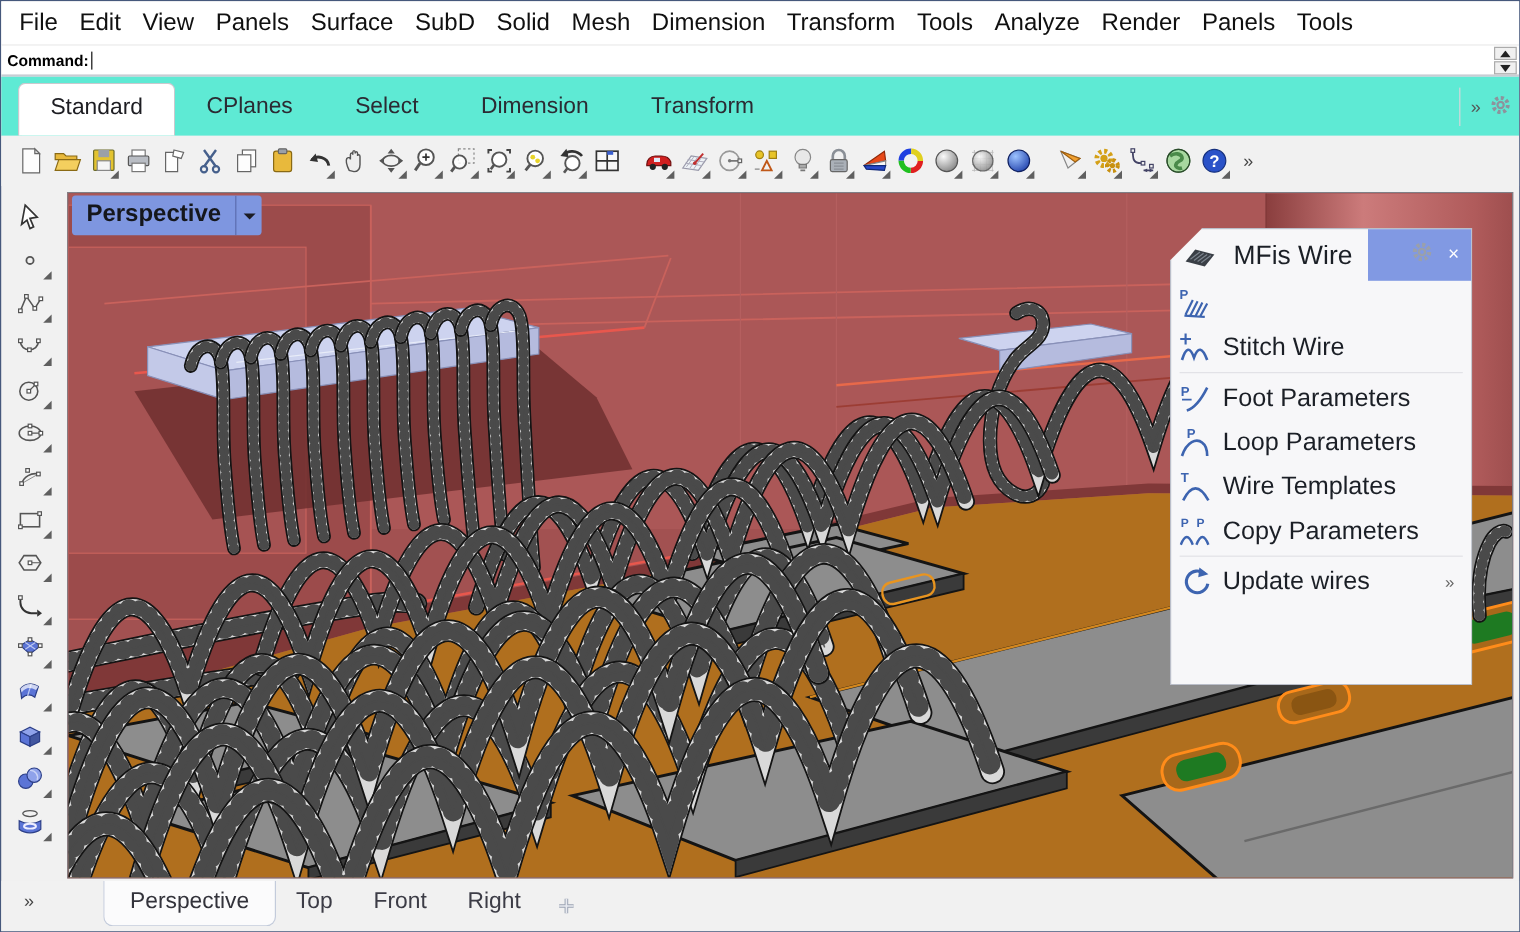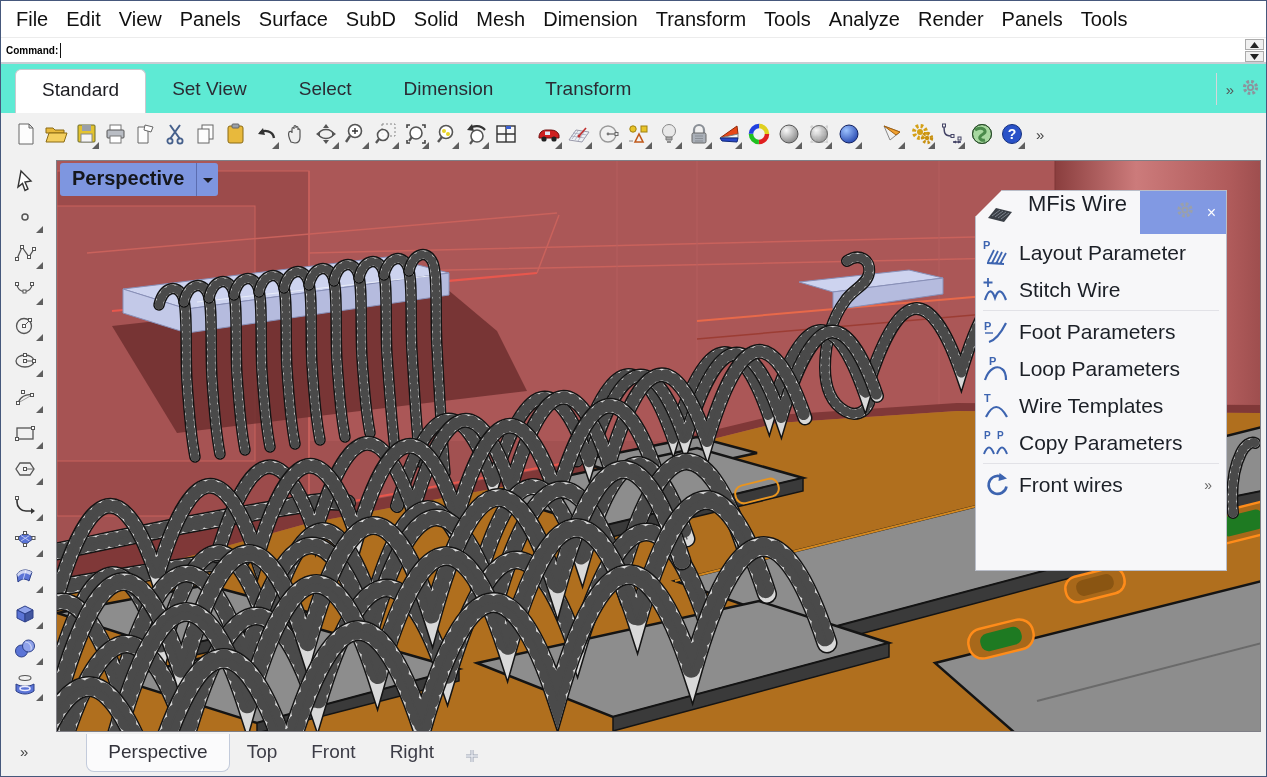--- a/index.html
+++ b/index.html
@@ -5,21 +5,21 @@
 * { box-sizing: border-box; margin: 0; padding: 0; }
 body { font-family: "Liberation Sans", sans-serif; background: #9a9a9a; }
 .window { width: 1267px; height: 777px; border: 1px solid #46587c; background: #f1f1f1; position: relative; overflow: hidden; }
 
 
 .menubar { height: 36px; background: #fff; display: flex; align-items: center; padding: 0 6px; font-size: 20px; color: #101010; }
 .menu-item { padding: 2px 9px; cursor: default; }
 
 
 .cmdbar { height: 27px; background: #fff; border-top: 1px solid #ececec; border-bottom: 2px solid #c9cdd4; display: flex; align-items: center; padding-left: 5px; position: relative; }
-.cmd-label { font-size: 10px; font-weight: bold; color: #000; }
+.cmd-label { font-size: 13px; font-weight: bold; color: #000; }
 .cmd-value { font-size: 13px; }
 .caret { width: 1px; height: 15px; background: #111; margin-left: 2px; }
 .spin { position: absolute; right: 2px; top: 1px; display: flex; flex-direction: column; gap: 1px; }
 .spin .sbtn { width: 19px; height: 11px; border: 1px solid #ababab; background: #f0f0f0; display: flex; align-items: center; justify-content: center; }
 .spin .sbtn svg { display: block; }
 
 
 .tabsrow { height: 49px; background: #5eead4; display: flex; align-items: flex-end; padding-left: 14px; position: relative; font-size: 19px; color: #2b2b33; }
 .rtab { padding: 0 26px 13px; cursor: default; }
 .rtab.active { background: #fff; border: 1px solid #c9c9ce; border-bottom: none; border-radius: 6px 6px 0 0; padding: 9px 26px 12px; color: #1d1d22; }
@@ -41,21 +41,21 @@
 svg.scene { position: absolute; inset: 0; display: block; }
 
 
 .vplabel { position: absolute; top: 2px; left: 3px; display: flex; align-items: stretch; background: #7e96e0; border-radius: 3px; overflow: hidden; height: 33px; font-weight: bold; font-size: 20px; color: #15171c; }
 .vplabel .txt { padding: 4px 12px 0 12px; }
 .vplabel .dd { border-left: 1px solid #5b6db0; width: 22px; display: flex; align-items: center; justify-content: center; }
 .dd-arrow { width: 0; height: 0; border: 5px solid transparent; border-top-color: #1c1c24; margin-top: 6px; }
 
 
 .mfis { position: absolute; left: 918px; top: 29px; width: 252px; height: 381px; background: #f7f7f9; border: 1px solid #babec9; box-shadow: 2px 3px 7px rgba(0,0,0,.3); clip-path: polygon(0 27px, 27px 0, 100% 0, 100% 100%, 0 100%); font-size: 21px; color: #1b1f26; }
-.mfis-header { height: 43px; position: relative; display: flex; align-items: flex-start; }
+.mfis-header { height: 43px; position: relative; display: flex; align-items: center; }
 .mfis-chip { position: absolute; left: 10px; top: 13px; }
 .mfis-title { margin-left: 52px; font-size: 22px; }
 .mfis-hdr-blue { position: absolute; right: 0; top: 0; width: 86px; height: 43px; background: #8199e3; display: flex; align-items: center; justify-content: flex-end; gap: 12px; padding-right: 10px; }
 .mfis-x { color: #fff; font-size: 16px; line-height: 1; }
 .mfis-item { height: 37px; display: flex; align-items: center; padding-left: 7px; gap: 9px; position: relative; }
 .mfis-sep { height: 1px; background: #e2e2e7; margin: 2px 7px; }
 .mfis-more { position: absolute; right: 14px; top: 50%; transform: translateY(-50%); font-size: 14px; color: #666; }
 
 
 .bottombar { height: 42px; background: #f1f1f1; display: flex; align-items: flex-start; font-size: 19px; color: #3c3c46; }
@@ -110,21 +110,21 @@
       <div class="sbtn">
           <svg width="9" height="6">
             <polygon points="0,0 9,0 4.5,6" fill="#222"></polygon>
           </svg>
         </div>
     </div>
   </div>
 
   <div class="tabsrow">
     <span class="rtab active">Standard</span>
-    <span class="rtab">Set View</span>
+    <span class="rtab">CPlanes</span>
     <span class="rtab">Select</span>
     <span class="rtab">Dimension</span>
     <span class="rtab">Transform</span>
     <div class="tabs-right">
       <span>»</span>
       <span><svg width="19" height="19">
             <circle cx="9.5" cy="9.5" r="6" fill="none" stroke="#8d939c" stroke-width="3.2" stroke-dasharray="2.6 2.1"></circle>
             <circle cx="9.5" cy="9.5" r="2.6" fill="none" stroke="#8d939c" stroke-width="1.8"></circle>
           </svg></span>
     </div>
@@ -692,21 +692,20 @@
                     <circle cx="10" cy="10" r="2.6" fill="none" stroke="#9aa0aa" stroke-width="2"></circle>
                   </svg></span>
               <span class="mfis-x">×</span>
             </div>
           </div>
           <div class="mfis-item">
             <svg width="27" height="27">
                 <text x="0" y="10" font-size="11" font-weight="bold" fill="#3d64b0">P</text>
                 <path d="M5,23 L11,11 M9,24 L15,12 M13,25 L19,13 M17,25 L23,14 M4,24 L21,25" stroke="#3d64b0" stroke-width="1.8" fill="none"></path>
               </svg>
-            <span>Layout Parameter</span>
           </div>
           <div class="mfis-item">
             <svg width="27" height="27">
                 <path d="M5,2 v9 M0.5,6.5 h9" stroke="#3d64b0" stroke-width="1.8"></path>
                 <path d="M2,24 Q7,8 12,22 Q17,8 23,24" stroke="#3d64b0" stroke-width="2.2" fill="none"></path>
               </svg>
             <span>Stitch Wire</span>
           </div>
           <div class="mfis-sep"></div>
           <div class="mfis-item">
@@ -738,21 +737,21 @@
                 <path d="M1,25 Q6,12 11,25 M14,25 Q19,12 24,25" stroke="#3d64b0" stroke-width="2" fill="none"></path>
               </svg>
             <span>Copy Parameters</span>
           </div>
           <div class="mfis-sep"></div>
           <div class="mfis-item">
             <svg width="27" height="27">
                 <path d="M21,7.5 A9,9 0 1 0 23.5,15.5" stroke="#3d64b0" stroke-width="2.6" fill="none"></path>
                 <polygon points="16.5,2 24,7.5 15.5,10" fill="#3d64b0"></polygon>
               </svg>
-            <span>Front wires</span>
+            <span>Update wires</span>
             <span class="mfis-more">»</span>
           </div>
         </div>
 
       </div>
     </div>
   </div>
 
   <div class="bottombar">
     <span class="bb-overflow">»</span>

